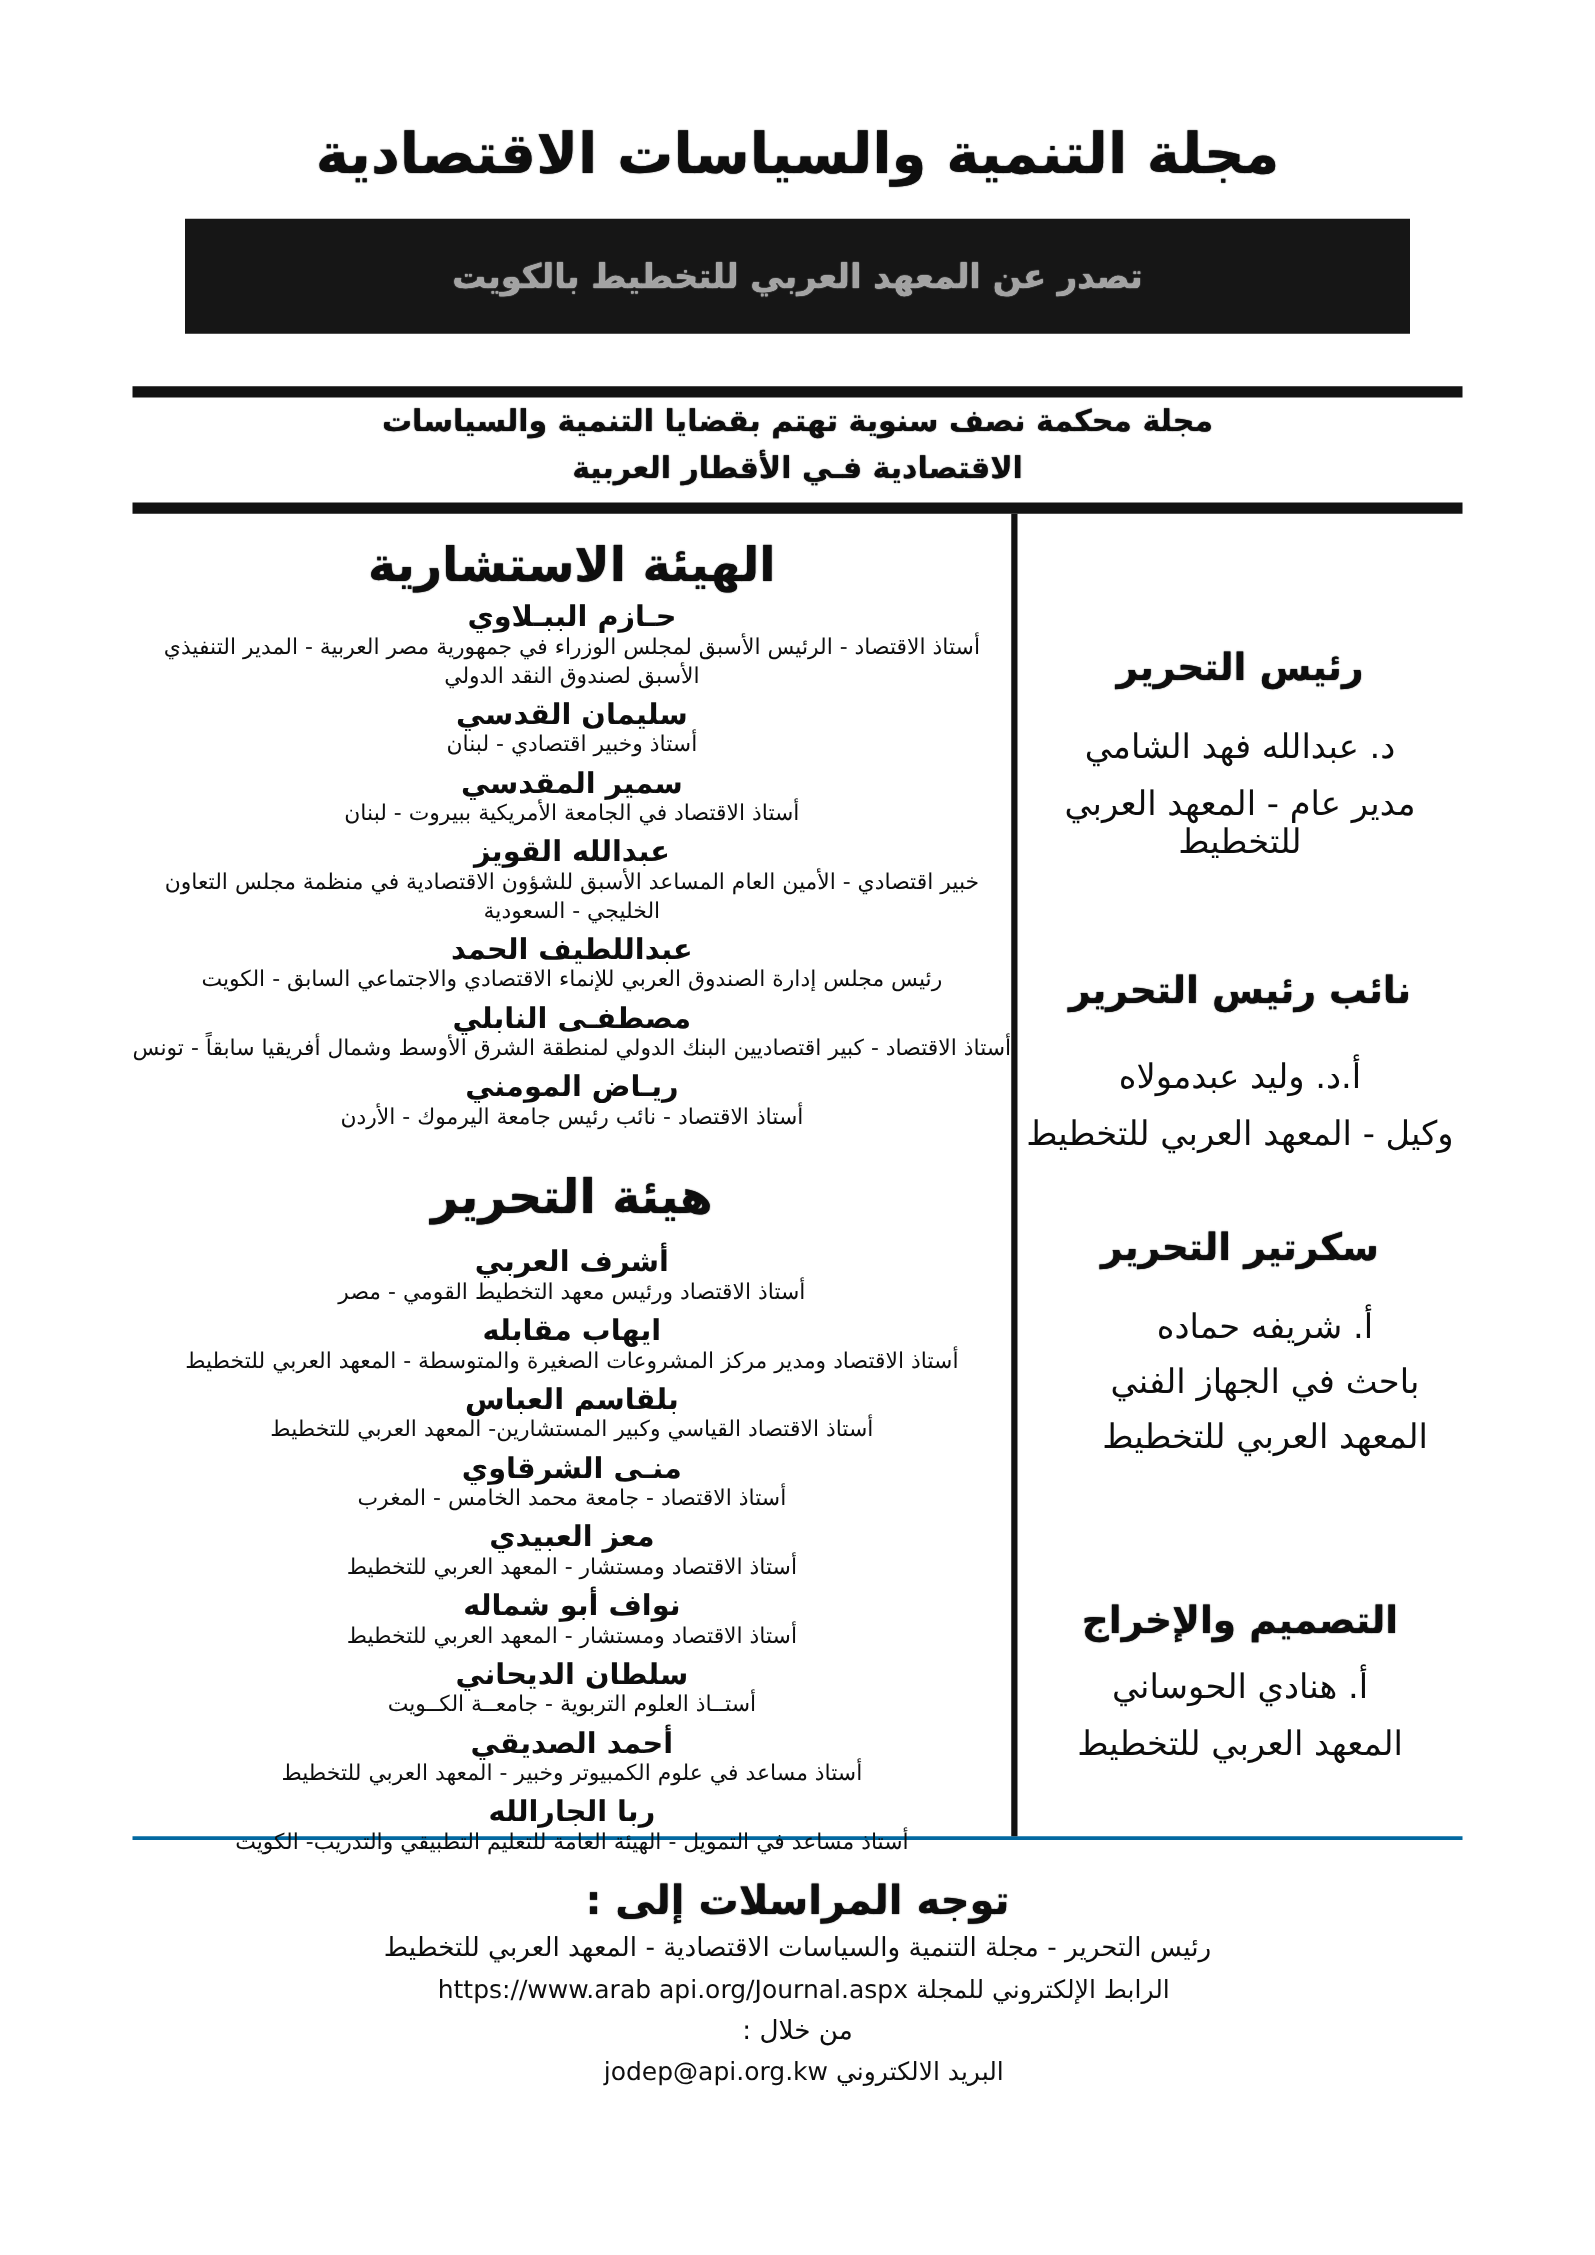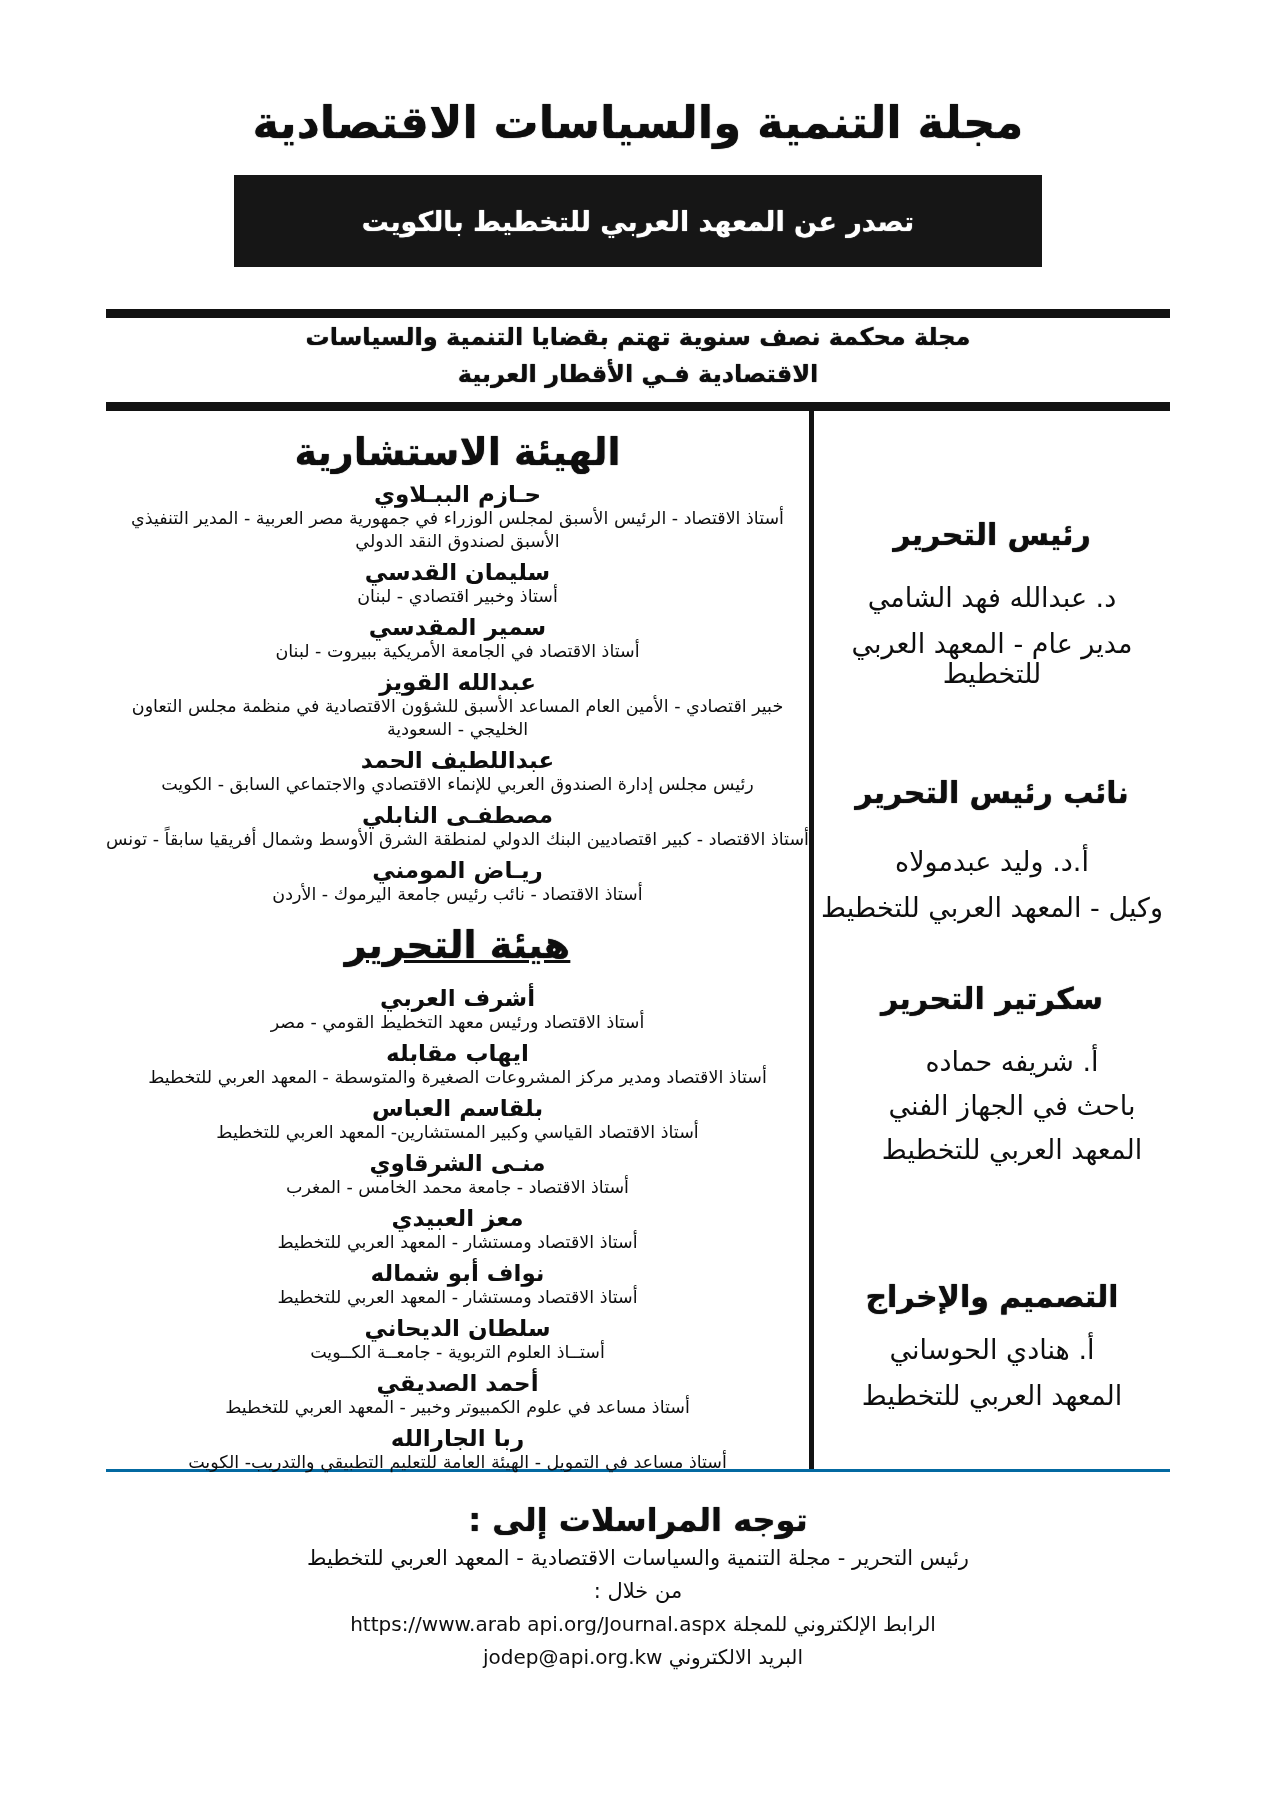--- a/index.html
+++ b/index.html
@@ -7,38 +7,38 @@
     width:1276px; height:1804px; background:#ffffff; color:#0e0e0e;
     font-family:"DejaVu Sans", sans-serif; overflow:hidden;
   }
   .page { width:1276px; height:1804px; box-sizing:border-box; padding:0 106px; direction:rtl; }
 
   .journal-title {
     margin:96px 0 0; text-align:center; font-size:45px; font-weight:bold;
     letter-spacing:0; text-shadow:0 0 1px #0e0e0e;
   }
   .banner {
-    margin:26px auto 0; width:808px; height:92px; background:#161616; color:#ffffff;
+    margin:26px auto 0; width:980px; height:92px; background:#161616; color:#a3a3a3;
     display:flex; align-items:center; justify-content:center;
     font-size:27px; font-weight:bold; text-shadow:0 0 1px #fff;
   }
   .rule { height:9px; background:#121212; margin-top:42px; }
   .subtitle { margin-top:1px; text-align:center; font-weight:bold; font-size:24px; line-height:37px; text-shadow:0 0 1px #0e0e0e; }
 
   .columns-box {
     margin-top:9px; border-top:9px solid #121212; border-bottom:3px solid #0369a1;
     height:1058px; display:flex; direction:ltr;
   }
   .col-boards { width:703px; direction:rtl; text-align:center; }
   .v-divider { width:5px; background:#121212; }
   .col-officers { flex:1; direction:rtl; text-align:center; }
 
   .board-heading { margin:0; font-size:38px; font-weight:bold; line-height:46px; text-shadow:0 0 1px #0e0e0e; }
   .advisory-heading { margin-top:18px; }
-  .editorial-heading { margin-top:16px; margin-bottom:18px;text-decoration:underline; }
+  .editorial-heading { margin-top:28px; margin-bottom:18px; }
   .member { margin-top:7px; }
   .m-name { font-size:23px; font-weight:bold; line-height:25px; }
   .m-role { font-size:17.5px; line-height:23px; }
 
   .officer h3 { margin:0; font-size:30px; font-weight:bold; line-height:40px; text-shadow:0 0 1px #0e0e0e; }
   .o-line { font-size:27px; line-height:30px; margin-top:16px; }
   .officer-0 { margin-top:104px; }
   .officer-0 h3 { margin-bottom:28px; }
   .officer-1 { margin-top:84px; }
   .officer-1 h3 { margin-bottom:34px; }
@@ -175,24 +175,24 @@
         <h3>التصميم والإخراج</h3>
         <div class="o-line">أ. هنادي الحوساني</div>
         <div class="o-line">المعهد العربي للتخطيط</div>
       </section>
     </div>
   </div>
 
   <div class="footer">
     <h2 class="footer-heading">توجه المراسلات إلى :</h2>
     <div class="footer-line">رئيس التحرير - مجلة التنمية والسياسات الاقتصادية - المعهد العربي للتخطيط</div>
-    <div class="footer-line">من خلال :</div>
     <div class="footer-line small">
       <span>الرابط الإلكتروني للمجلة</span>
       <span class="ltr" dir="ltr">https://www.arab api.org/Journal.aspx</span>
     </div>
+    <div class="footer-line">من خلال :</div>
     <div class="footer-line small">
       <span>البريد الالكتروني</span>
       <span class="ltr" dir="ltr">jodep@api.org.kw</span>
     </div>
   </div>
 
 </div>
 
 </body></html>

